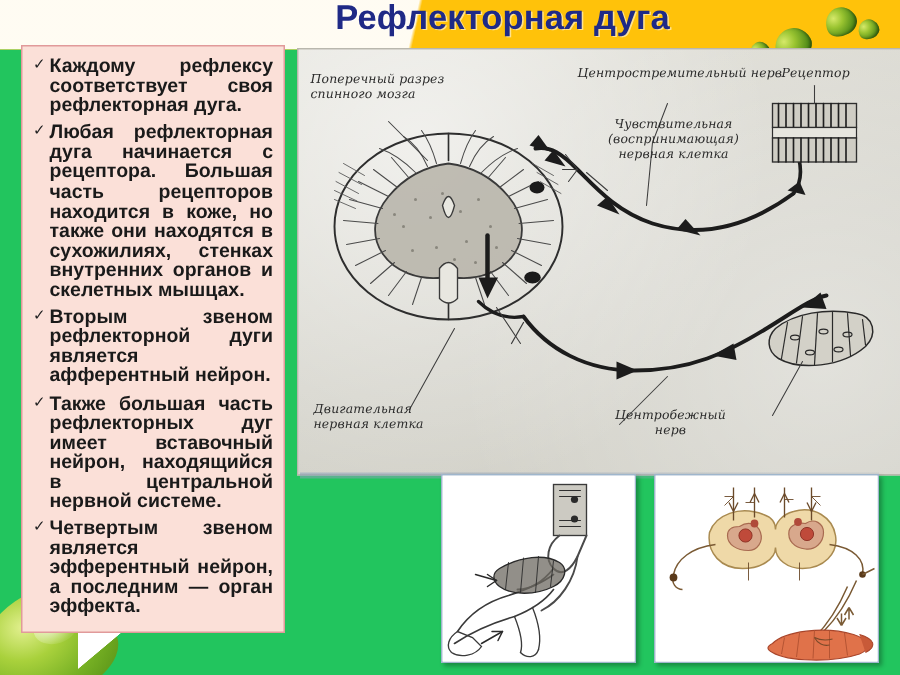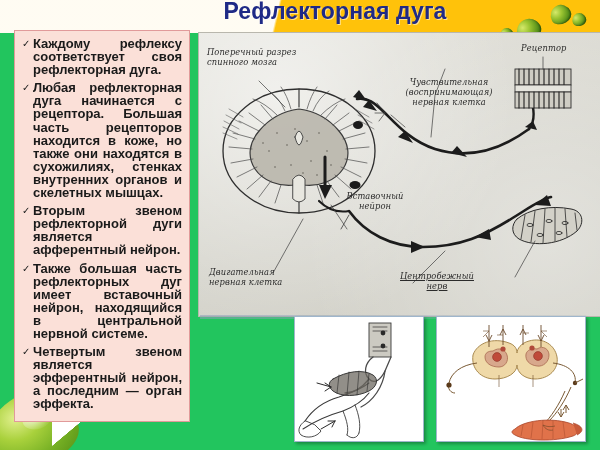--- a/index.html
+++ b/index.html
@@ -403,34 +403,33 @@
           <path d="M186 80 L178 70"></path>
             <path d="M186 80 L180 88"></path>
             <path d="M186 80 L176 80"></path>
         </g>
       </g>
     </svg>
 
     <div class="dlabel" style="left:8px; top:14px; width:120px;">Поперечный разрез
 спинного мозга</div>
 
+    <div class="dlabel" style="left:186px; top:10px; width:140px;">Центростремительный нерв</div>
 
     <div class="dlabel" style="left:322px; top:10px; width:64px;">Рецептор</div>
 
     <div class="dlabel c" style="left:196px; top:44px; width:108px;">Чувствительная
 (воспринимающая)
 нервная клетка</div>
 
-    <div class="dlabel c" style="left:140px; top:158px; width:72px;">Вставочный
-нейрон</div>
 
     <div class="dlabel" style="left:10px; top:234px; width:104px;">Двигательная
 нервная клетка</div>
 
-    <div class="dlabel c" style="left:192px; top:238px; width:92px;text-decoration:underline;">Центробежный
+    <div class="dlabel c" style="left:202px; top:238px; width:92px;">Центробежный
 нерв</div>
 
   </div>
 
   <div class="diagram-shadow"></div>
 
   <div class="thumb t1">
     <svg width="130" height="126" viewBox="0 0 130 126">
       <rect width="130" height="126" fill="#ffffff"></rect>
       <g fill="none" stroke="#4a4a4a" stroke-width="0.9" stroke-linecap="round">

